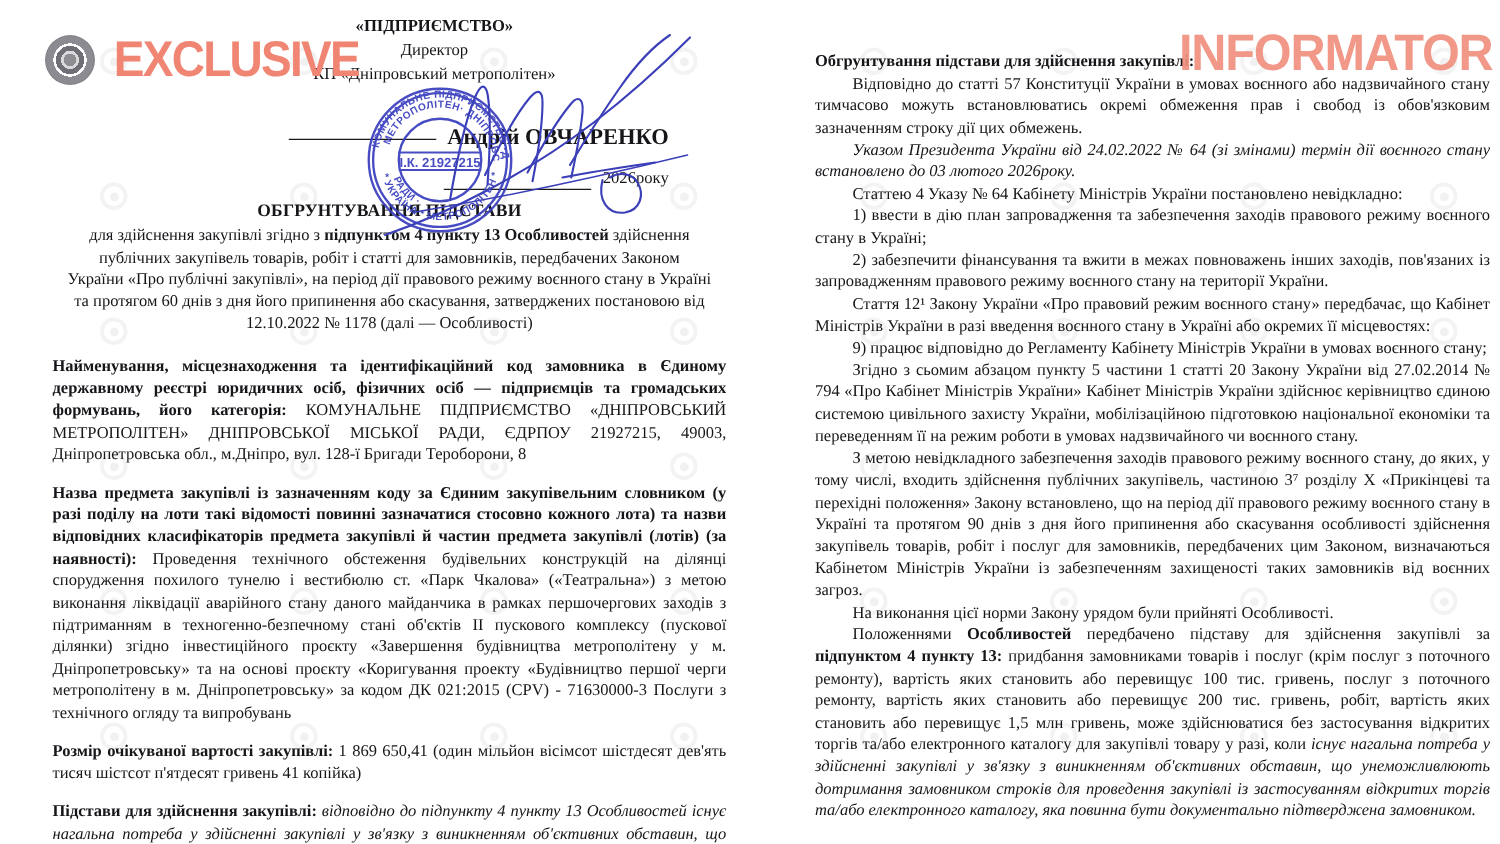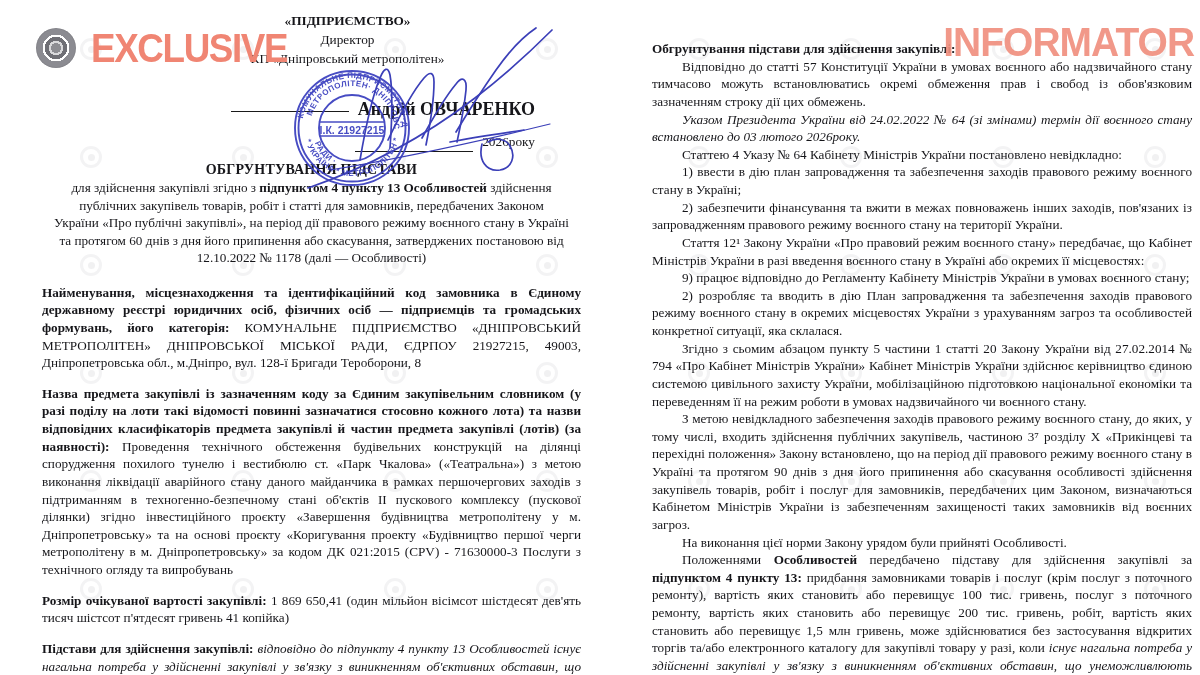--- a/index.html
+++ b/index.html
@@ -270,21 +270,20 @@
     </p>
 
     <div id="right-paragraphs">
         <p class="par ind">Відповідно до статті 57 Конституції України в умовах воєнного або надзвичайного стану тимчасово можуть встановлюватись окремі обмеження прав і свобод із обов'язковим зазначенням строку дії цих обмежень.</p>
         <p class="par ind ital">Указом Президента України від 24.02.2022 № 64 (зі змінами) термін дії воєнного стану встановлено до 03 лютого 2026року.</p>
         <p class="par ind">Статтею 4 Указу № 64 Кабінету Міністрів України постановлено невідкладно:</p>
         <p class="par ind">1) ввести в дію план запровадження та забезпечення заходів правового режиму воєнного стану в Україні;</p>
         <p class="par ind">2) забезпечити фінансування та вжити в межах повноважень інших заходів, пов'язаних із запровадженням правового режиму воєнного стану на території України.</p>
         <p class="par ind">Стаття 12¹ Закону України «Про правовий режим воєнного стану» передбачає, що Кабінет Міністрів України в разі введення воєнного стану в Україні або окремих її місцевостях:</p>
         <p class="par ind">9) працює відповідно до Регламенту Кабінету Міністрів України в умовах воєнного стану;</p>
-        <p class="par ind">2) розробляє та вводить в дію План запровадження та забезпечення заходів правового режиму воєнного стану в окремих місцевостях України з урахуванням загроз та особливостей конкретної ситуації, яка склалася.</p>
         <p class="par ind">Згідно з сьомим абзацом пункту 5 частини 1 статті 20 Закону України від 27.02.2014 № 794 «Про Кабінет Міністрів України» Кабінет Міністрів України здійснює керівництво єдиною системою цивільного захисту України, мобілізаційною підготовкою національної економіки та переведенням її на режим роботи в умовах надзвичайного чи воєнного стану.</p>
         <p class="par ind">З метою невідкладного забезпечення заходів правового режиму воєнного стану, до яких, у тому числі, входить здійснення публічних закупівель, частиною 3⁷ розділу X «Прикінцеві та перехідні положення» Закону встановлено, що на період дії правового режиму воєнного стану в Україні та протягом 90 днів з дня його припинення або скасування особливості здійснення закупівель товарів, робіт і послуг для замовників, передбачених цим Законом, визначаються Кабінетом Міністрів України із забезпеченням захищеності таких замовників від воєнних загроз.</p>
         <p class="par ind">На виконання цієї норми Закону урядом були прийняті Особливості.</p>
       </div>
 
     <p class="par ind" id="final-par"><span>Положеннями </span><span class="ital-b">Особливостей</span><span> передбачено підставу для здійснення закупівлі за </span><span class="sec-head">підпунктом  4 пункту 13:</span><span> придбання замовниками товарів і послуг (крім послуг з поточного ремонту), вартість яких становить або перевищує 100 тис. гривень, послуг з поточного ремонту, вартість яких становить або перевищує 200 тис. гривень, робіт, вартість яких становить або перевищує 1,5 млн гривень, може здійснюватися без застосування відкритих торгів та/або електронного каталогу для закупівлі товару у разі, коли </span><span class="ital">існує нагальна потреба у здійсненні закупівлі у зв'язку з виникненням об'єктивних обставин, що унеможливлюють дотримання замовником строків для проведення закупівлі із застосуванням відкритих торгів та/або електронного каталогу, яка повинна бути документально підтверджена замовником.</span></p>
   </div>
 
 </div>
 

